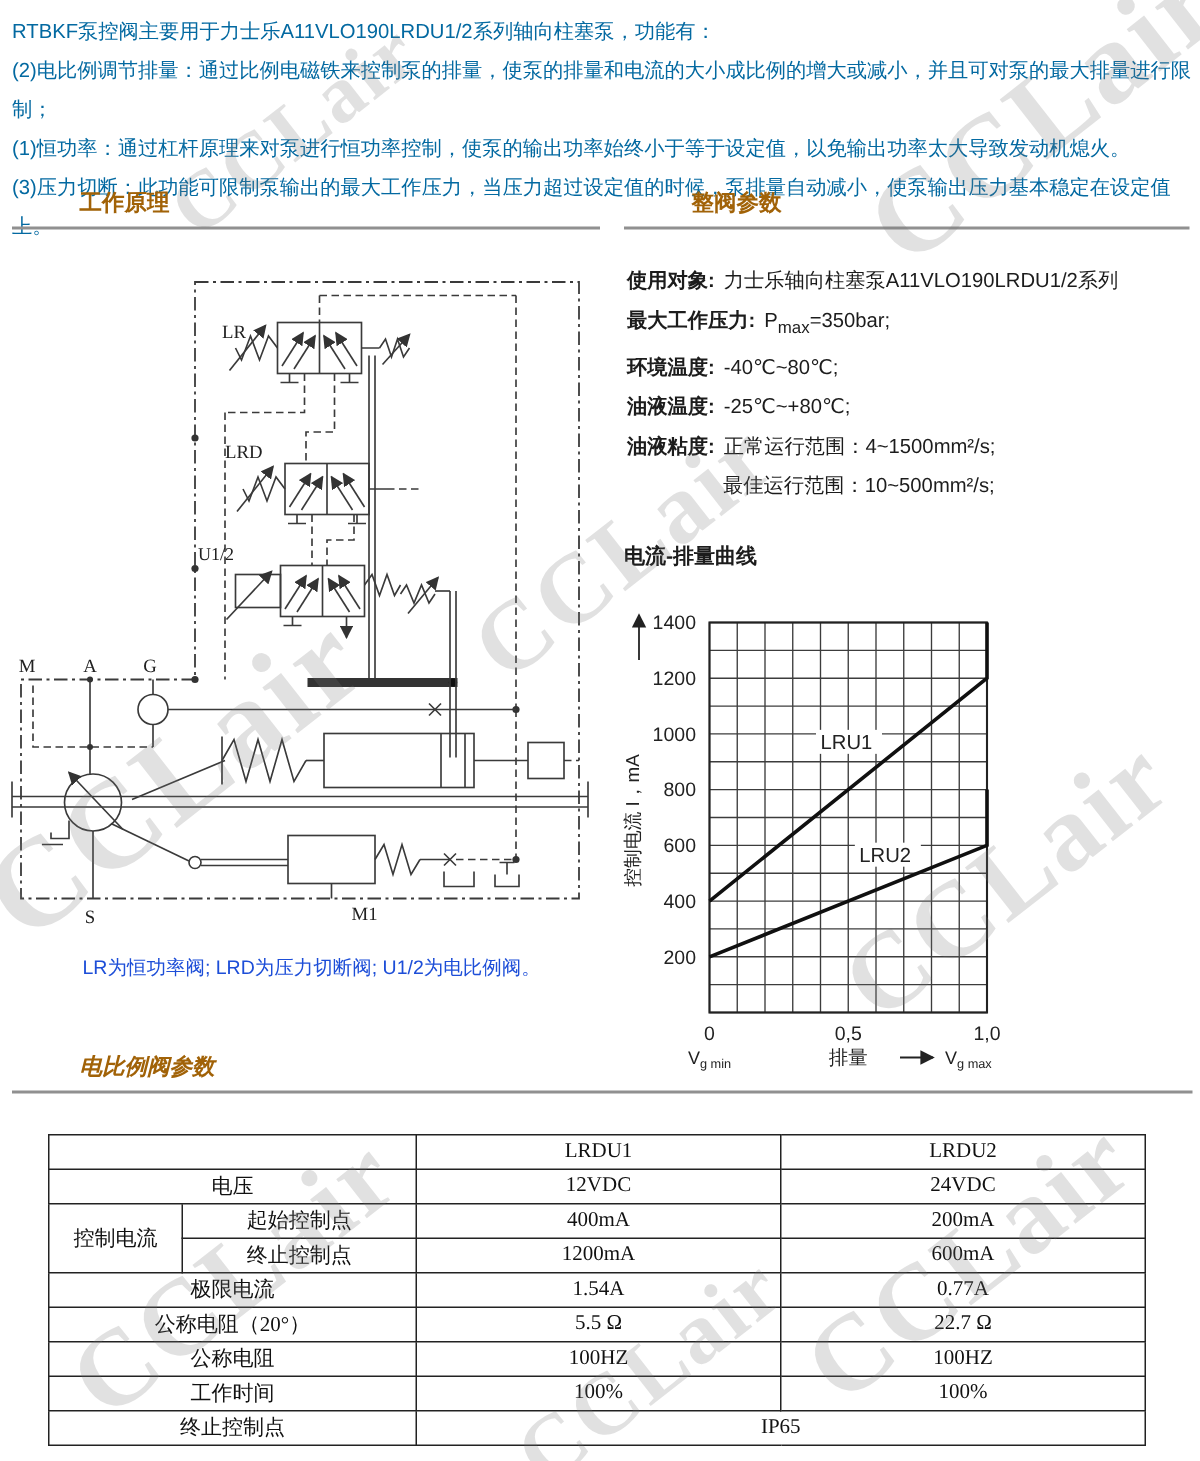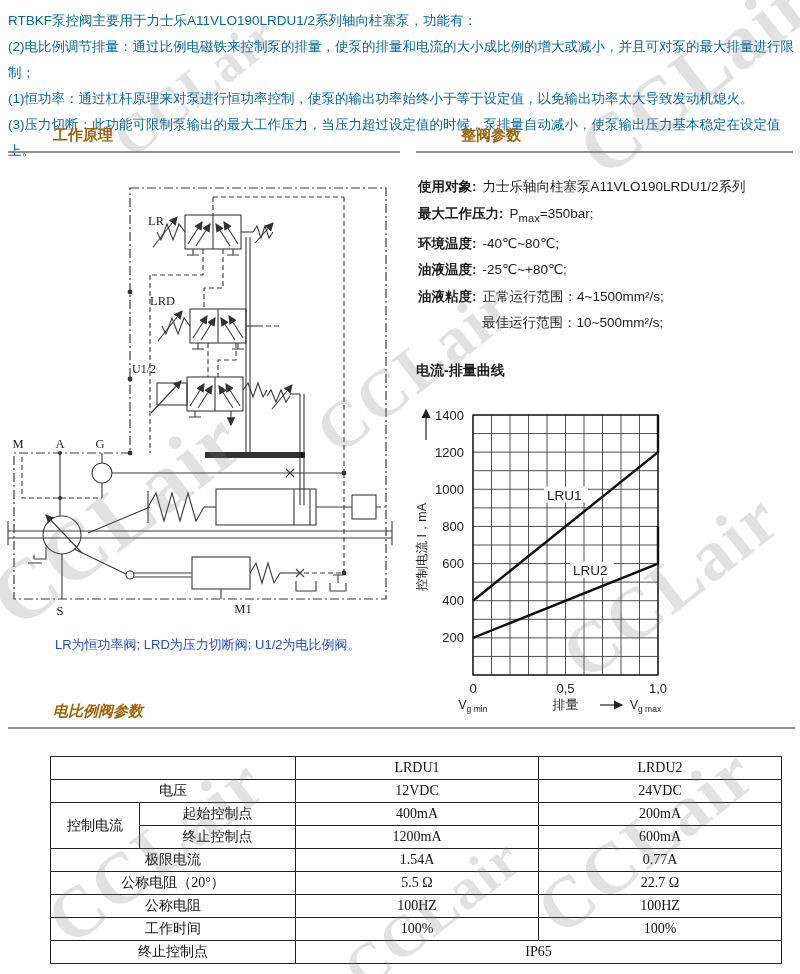--- a/index.html
+++ b/index.html
@@ -276,21 +276,21 @@
     <text x="243" y="428" font-size="12.5" text-anchor="middle">M1</text>
   </svg>
 
   <div class="abs caption" style="left:28px;top:636px;">LR为恒功率阀; LRD为压力切断阀; U1/2为电比例阀。</div>
 
   <div class="abs" style="left:8px;top:702px;width:787px;font-style:italic;">
     <div class="sec-head">电比例阀参数</div>
     <div class="rule"></div>
   </div>
 
-  <table class="params abs" style="left:50px;top:756px;">
+  <table class="params abs" style="left:32px;top:756px;">
     <colgroup>
         <col style="width:89px">
         <col style="width:156px">
         <col style="width:243px">
         <col style="width:243px">
       </colgroup>
     <tbody>
         <tr>
       <td colspan="2"></td>
       <td>LRDU1</td>

